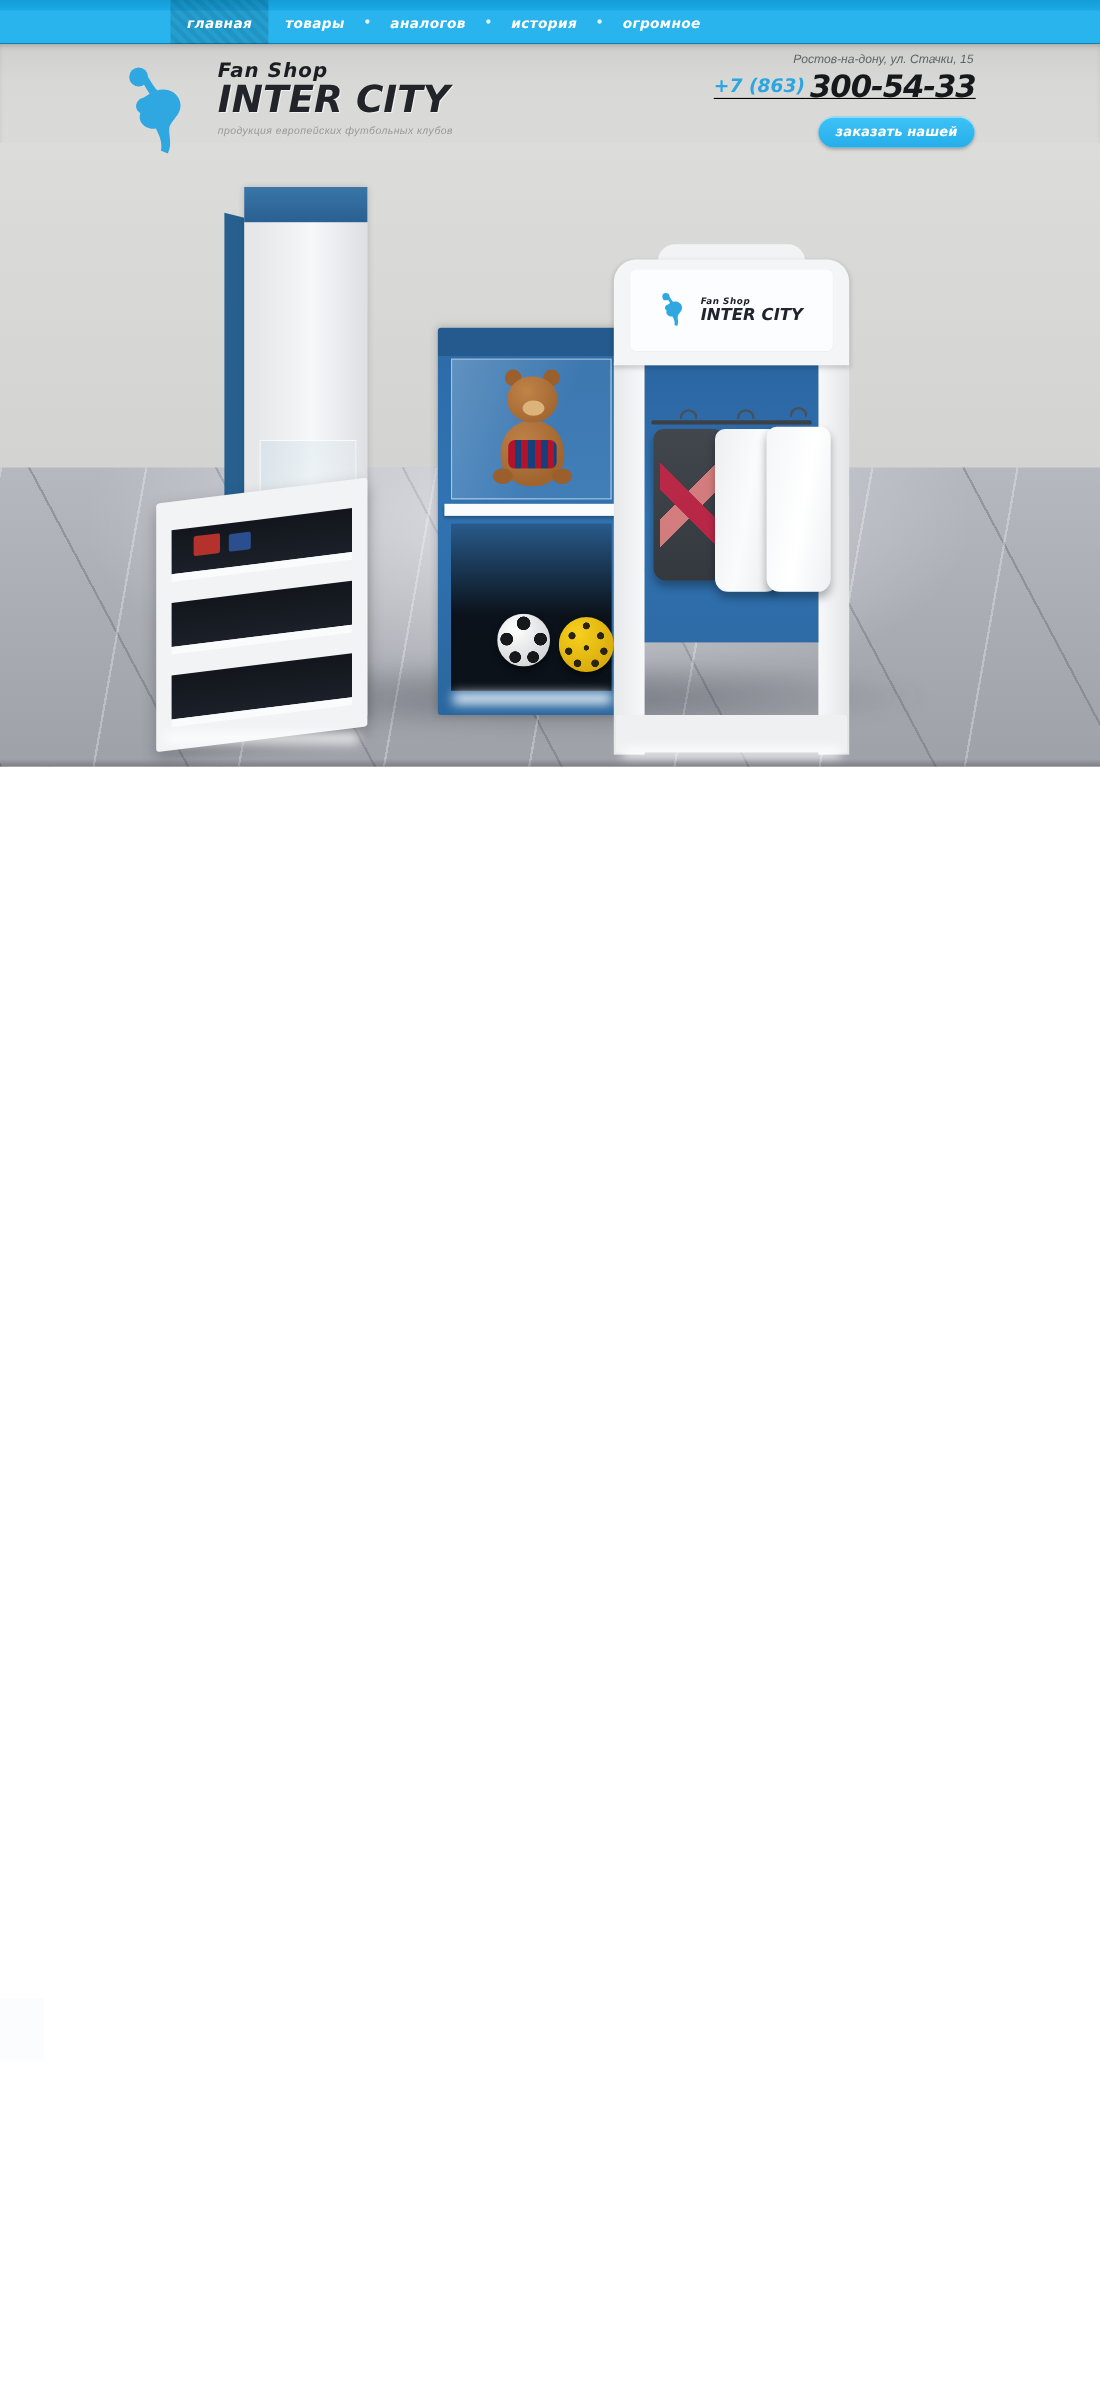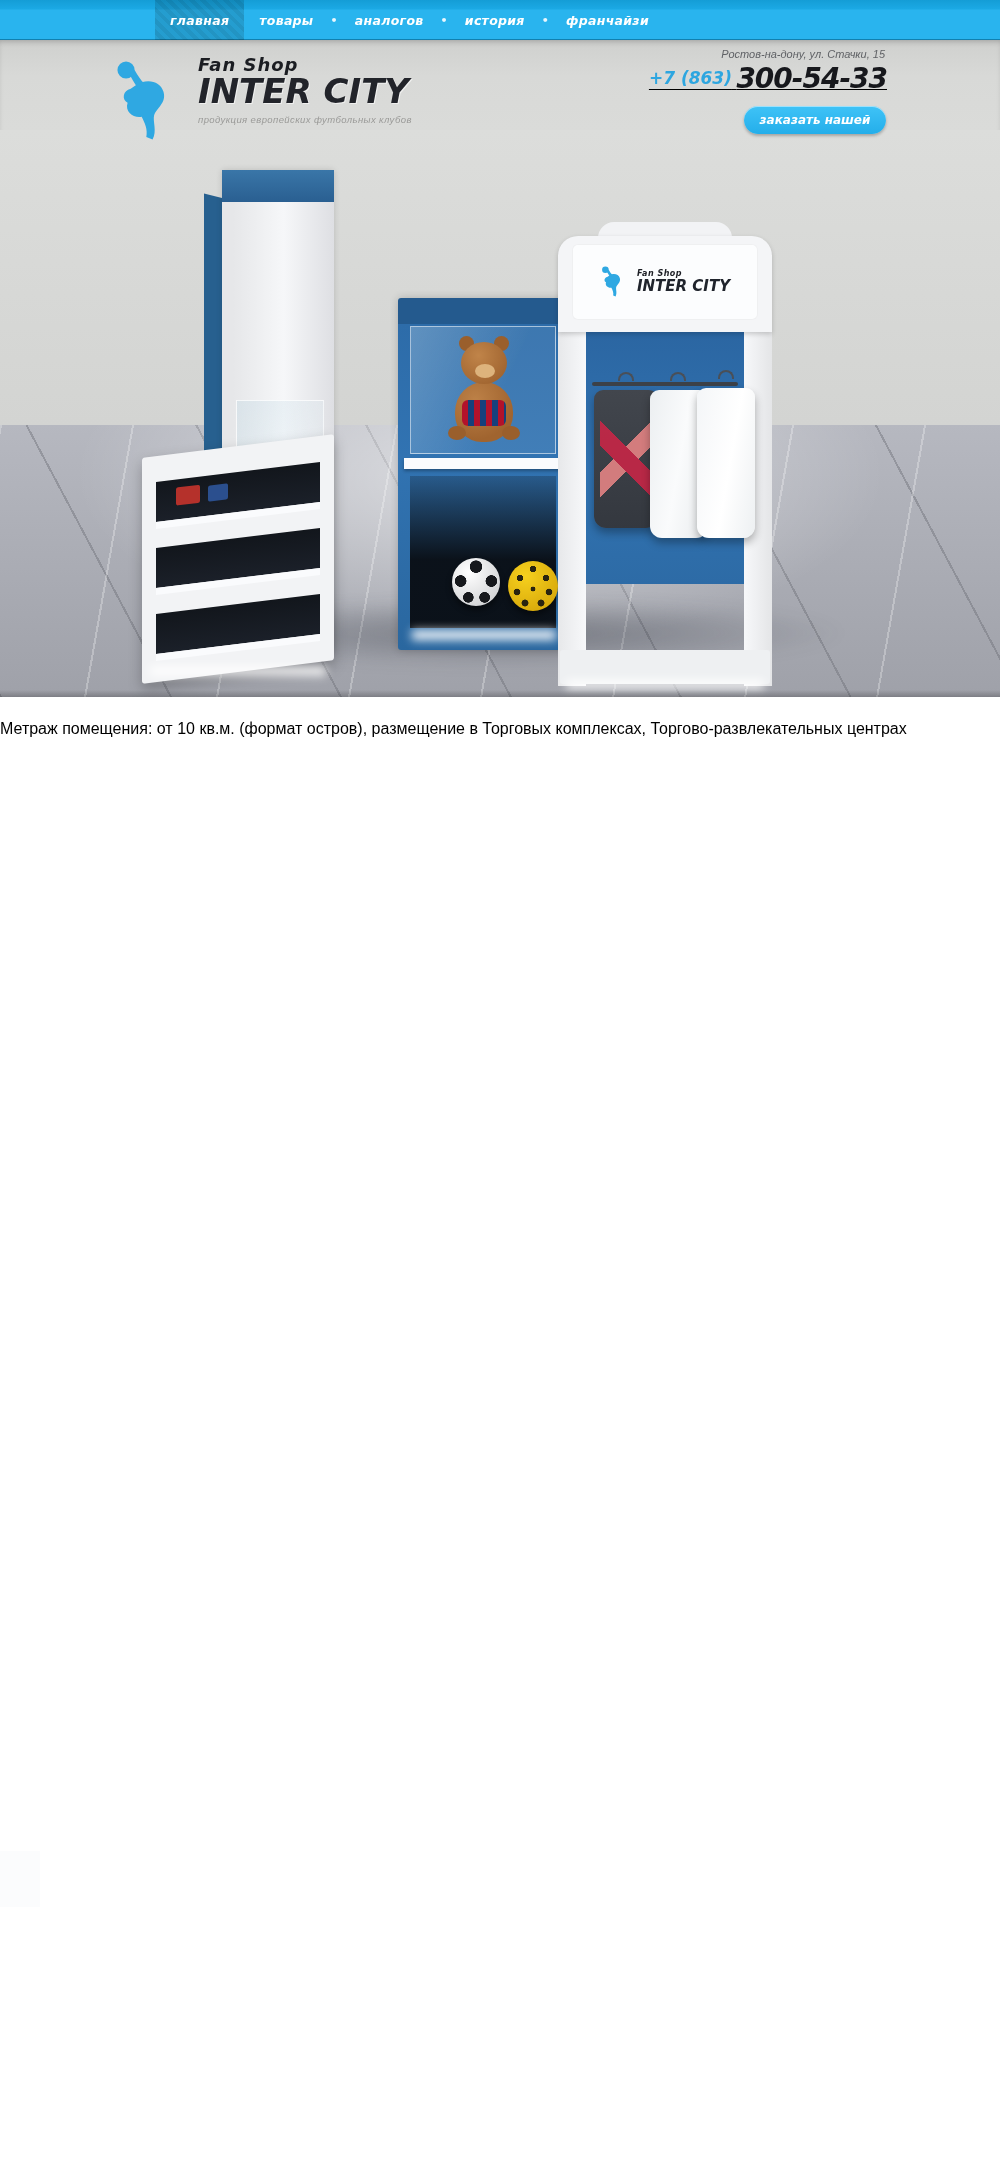--- a/index.html
+++ b/index.html
@@ -198,21 +198,21 @@
 
   <nav class="nav">
     <ul>
       <li class="active">главная</li>
       <li>товары</li>
       <li class="dot">•</li>
       <li>аналогов</li>
       <li class="dot">•</li>
       <li>история</li>
       <li class="dot">•</li>
-      <li>франчайзи</li>
+      <li>огромное</li>
     </ul>
   </nav>
 
   <header class="header">
     <div class="logo">
       <svg class="logo-player" viewBox="0 0 100 110">
         <g fill="#2fa8e2">
           <circle cx="18" cy="14" r="11"></circle>
           <path d="M30 34 C44 24 62 28 66 42 C70 56 58 62 54 72 C52 80 58 92 52 103 L44 100 C46 90 42 82 38 74 C28 76 16 68 20 56 C12 52 14 40 24 38 Z"></path>
           <path d="M34 38 C28 30 25 24 22 19 L29 14 C33 21 37 27 41 31 Z"></path>
@@ -333,21 +333,20 @@
     <div class="sec">
       <h3>3. ВЫСОКАЯ РЕНТАБЕЛЬНОСТЬ</h3>
       <p>Так как мы являемся официальным импортером, то мы можем предложить конкурентные цены и скидки, а отсутствие аналогов в России позволяет устанавливать большую наценку на товары. Наценка на товар составляет 250%.</p>
     </div>
     <div class="sec">
       <h3>4. РЕКЛАМА</h3>
       <p>Мы задействуем максимальное количество партнерских программ и маркетинговых фишек. Также, что немаловажно, все адреса франчайзинговых магазинов будут представлены на сайте, что уже обеспечивает посещаемость Вашей торговой точки.</p>
     </div>
     <div class="sec">
       <h3>5. ФОРМАТ ФРАНШИЗЫ</h3>
-      <p>Метраж помещения: от 10 кв.м. (формат остров), размещение в Торговых комплексах, Торгово-развлекательных центрах</p>
     </div>
   </section>
 
   <div class="gallery">
     <div class="gimg">
       <div class="g-sh" style="left:30px;top:128px;width:180px;height:28px;"></div>
       <div class="g-white" style="left:38px;top:48px;width:28px;height:82px;"></div>
       <div class="g-oval b" style="left:44px;top:92px;width:16px;height:22px;"></div>
       <div class="g-blue" style="left:96px;top:34px;width:36px;height:108px;"></div>
       <div class="g-man" style="left:108px;top:58px;"></div>

